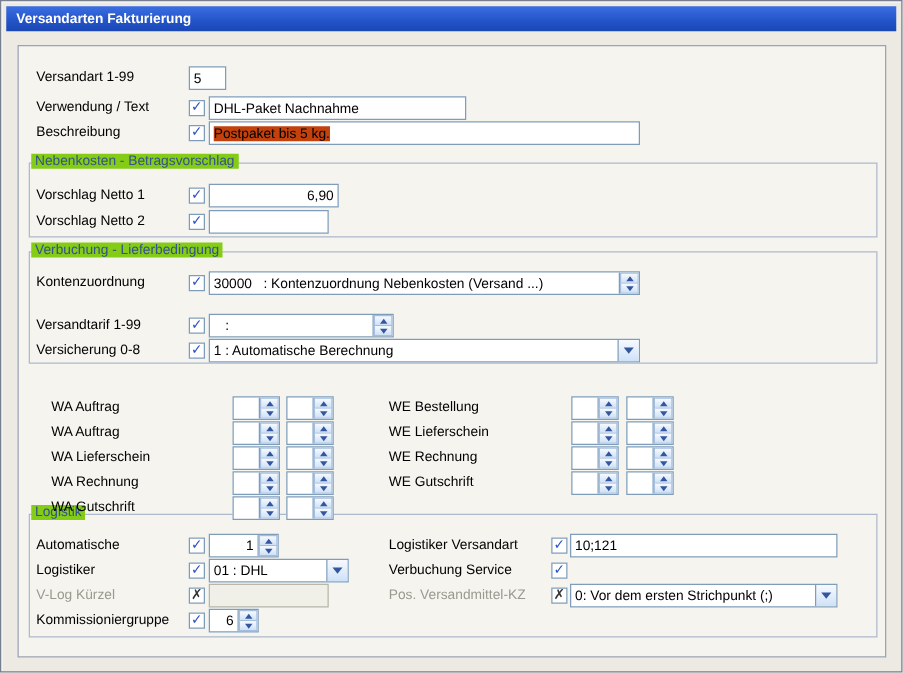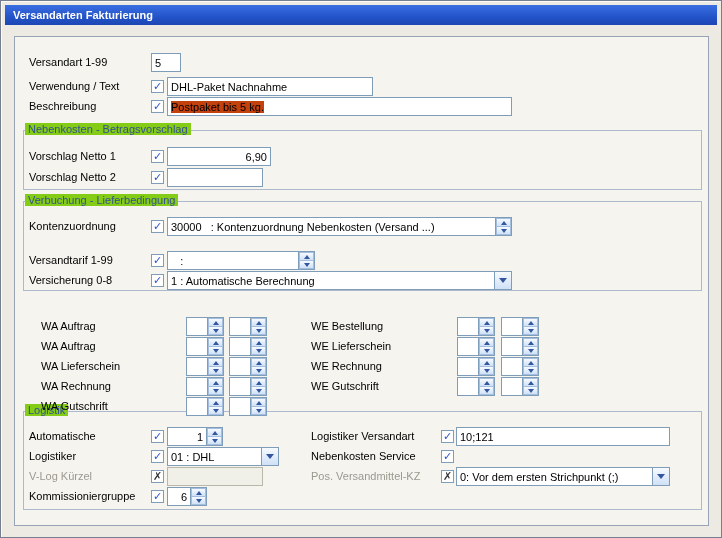--- a/index.html
+++ b/index.html
@@ -331,21 +331,21 @@
         </span>
     </div>
 
     <div class="row" style="top:410px">
       <span class="lbl">Logistiker</span>
       <span class="chk">✓</span>
       <span class="tb has-dd" style="left:152px;width:112px">
         <span class="txt">01 : DHL</span>
         <span class="dd"></span>
       </span>
-      <span class="lbl" style="left:296px">Nebenkosten Service</span>
+      <span class="lbl" style="left:296px">Verbuchung Service</span>
       <span class="chk" style="left:426px">✓</span>
     </div>
 
     <div class="row" style="top:430px">
       <span class="lbl dis">V-Log Kürzel</span>
       <span class="chk x">✗</span>
       <span class="tb dis" style="left:152px;width:96px">
           <span class="txt"></span>
         </span>
       <span class="lbl dis" style="left:296px">Pos. Versandmittel-KZ</span>

